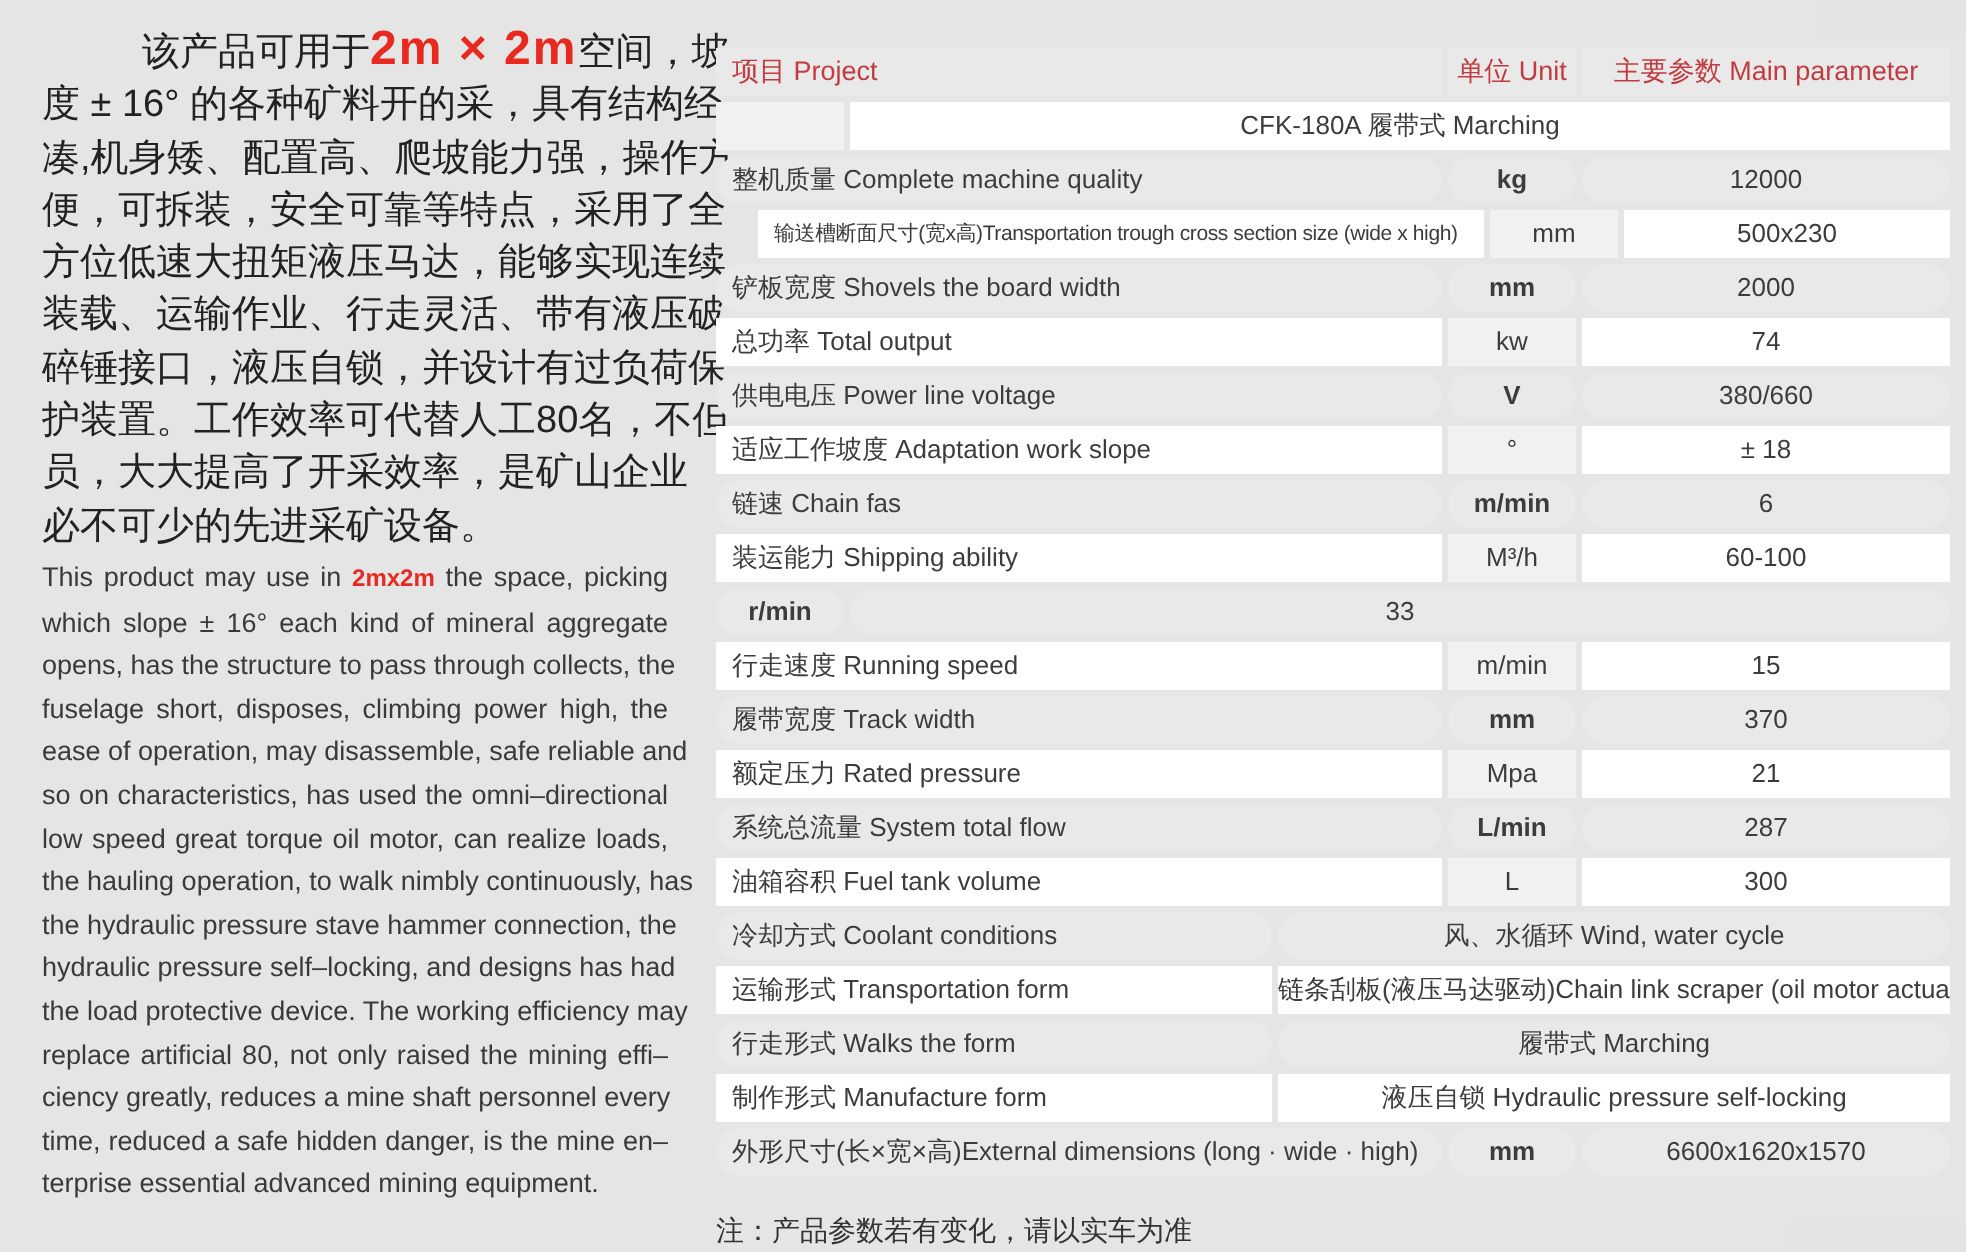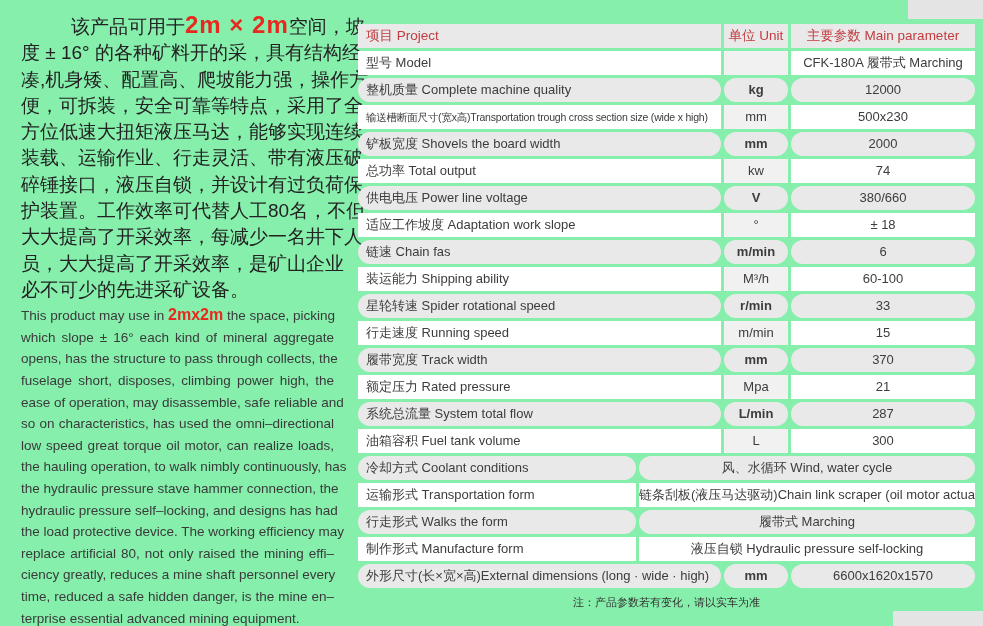--- a/index.html
+++ b/index.html
@@ -2,74 +2,73 @@
 <html style="--red-header: #c23b40; --red-hl: #e8291f; --gray-row: #e9e9e9; --gray-deco: #e4e4e4; --ink: #3c3c3c;"><head>
 <meta charset="utf-8">
 <style>
   :root{
     --red-header:#c23b40; --red-hl:#e8291f; --gray-row:#e9e9e9;
     --gray-unit-light:#f1f1f1; --gray-deco:#e4e4e4; --ink:#3c3c3c; --ink-cn:#222;
   }
   *{margin:0;padding:0;box-sizing:border-box;}
   html,body{background:#fff;}
   body{font-family:"Liberation Sans",sans-serif;width:983px;height:626px;position:relative;overflow:hidden;}
-  .page{position:absolute;inset:0;background:#86efac;}
+  .page{position:absolute;inset:0;background:#e5e5e5;}
 
   
   .deco{position:absolute;background:var(--gray-deco);}
   .deco.tr{left:908px;top:0;width:75px;height:19px;}
   .deco.br{left:893px;top:611px;width:90px;height:15px;}
 
   
   .left{position:absolute;left:21px;top:12px;width:313px;}
   .cn-line{font-size:19px;line-height:26.3px;color:var(--ink-cn);white-space:nowrap;
            text-align:justify;text-align-last:justify;letter-spacing:0;}
   .cn-line.last{text-align-last:left;}
   .cn-line.first{text-indent:50px;}
   .cn-line .hl{color:var(--red-hl);font-weight:bold;font-size:24px;letter-spacing:1px;}
   .en-block{margin-top:1px;}
   .en-line{font-size:13.5px;line-height:21.6px;color:#3a3a3a;white-space:nowrap;
            text-align:justify;text-align-last:justify;}
   .en-line.last{text-align-last:left;}
-  .en-line .hl{color:var(--red-hl);font-weight:bold;font-size:16px;}
+  .en-line .hl{color:var(--red-hl);font-weight:bold;font-size:12px;}
 
   
   .right{position:absolute;left:358px;top:0;width:617px;}
   .trow{display:flex;column-gap:3px;height:24px;margin-bottom:3px;}
   .c{height:24px;line-height:24px;font-size:13px;color:var(--ink);white-space:nowrap;overflow:hidden;}
   .c.proj{width:363px;padding-left:8px;text-align:left;flex:none;}
   .c.proj.narrow{width:278px;}
   .c.unit{width:64px;text-align:center;flex:none;}
   .c.val{flex:1;text-align:center;}
   .thead{margin-top:24px;}
   .thead .c{color:var(--red-header);font-size:13.5px;background:var(--gray-row);}
   .trow.gray .c{background:var(--gray-row);border-radius:12px;}
   .trow.white .c{background:#fff;}
   .trow.white .c.unit{background:var(--gray-unit-light);}
   .trow.gray .c.unit{background:var(--gray-row);font-weight:bold;}
-  .note{margin-top:7px;text-align:center;font-size:11px;color:#333;white-space:nowrap;}
+  .note{margin-top:19px;text-align:left;font-size:14px;color:#333;white-space:nowrap;}
 </style>
 </head>
 <body>
 
 <div class="page">
   <div class="deco tr"></div>
   <div class="deco br"></div>
 
   <div class="left">
     <div id="cn-block">
         <div class="cn-line first"><span>该产品可用于</span><span class="hl">2m × 2m</span><span>空间，坡</span></div>
         <div class="cn-line">度 ± 16° 的各种矿料开的采，具有结构经</div>
         <div class="cn-line">凑,机身矮、配置高、爬坡能力强，操作方</div>
         <div class="cn-line">便，可拆装，安全可靠等特点，采用了全</div>
         <div class="cn-line">方位低速大扭矩液压马达，能够实现连续</div>
         <div class="cn-line">装载、运输作业、行走灵活、带有液压破</div>
         <div class="cn-line">碎锤接口，液压自锁，并设计有过负荷保</div>
         <div class="cn-line">护装置。工作效率可代替人工80名，不但</div>
-        <div class="cn-line">大大提高了开采效率，每减少一名井下人</div>
         <div class="cn-line">员，大大提高了开采效率，是矿山企业</div>
         <div class="cn-line last">必不可少的先进采矿设备。</div>
       </div>
     <div id="en-block" class="en-block">
         <div class="en-line first"><span>This product may use in </span><span class="hl">2mx2m</span><span> the space, picking</span></div>
         <div class="en-line">which slope ± 16° each kind of mineral aggregate</div>
         <div class="en-line">opens, has the structure to pass through collects, the</div>
         <div class="en-line">fuselage short, disposes, climbing power high, the</div>
         <div class="en-line">ease of operation, may disassemble, safe reliable and</div>
         <div class="en-line">so on characteristics, has used the omni–directional</div>
@@ -86,31 +85,30 @@
   </div>
 
   <div class="right">
     <div class="trow thead">
       <div class="c proj">项目 Project</div>
       <div class="c unit">单位 Unit</div>
       <div class="c val">主要参数 Main parameter</div>
     </div>
     <div id="table-body">
         <div class="trow white">
-          <div class="c proj fit">型号 Model</div>
           <div class="c unit"></div>
           <div class="c val fit">CFK-180A 履带式 Marching</div>
         </div>
         <div class="trow gray">
           <div class="c proj fit">整机质量 Complete machine quality</div>
           <div class="c unit">kg</div>
           <div class="c val fit">12000</div>
         </div>
         <div class="trow white">
-          <div class="c proj fit" style="font-size: 10.5px; letter-spacing: -0.2px;">输送槽断面尺寸(宽x高)Transportation trough cross section size (wide x high)</div>
+          <div class="c proj fit" style="font-size: 10.5px; letter-spacing: -0.2px; margin-left: 21px;">输送槽断面尺寸(宽x高)Transportation trough cross section size (wide x high)</div>
           <div class="c unit">mm</div>
           <div class="c val fit">500x230</div>
         </div>
         <div class="trow gray">
           <div class="c proj fit">铲板宽度 Shovels the board width</div>
           <div class="c unit">mm</div>
           <div class="c val fit">2000</div>
         </div>
         <div class="trow white">
           <div class="c proj fit">总功率 Total output</div>
@@ -131,21 +129,20 @@
           <div class="c proj fit">链速 Chain fas</div>
           <div class="c unit">m/min</div>
           <div class="c val fit">6</div>
         </div>
         <div class="trow white">
           <div class="c proj fit">装运能力 Shipping ability</div>
           <div class="c unit">M³/h</div>
           <div class="c val fit">60-100</div>
         </div>
         <div class="trow gray">
-          <div class="c proj fit">星轮转速 Spider rotational speed</div>
           <div class="c unit">r/min</div>
           <div class="c val fit">33</div>
         </div>
         <div class="trow white">
           <div class="c proj fit">行走速度 Running speed</div>
           <div class="c unit">m/min</div>
           <div class="c val fit">15</div>
         </div>
         <div class="trow gray">
           <div class="c proj fit">履带宽度 Track width</div>

